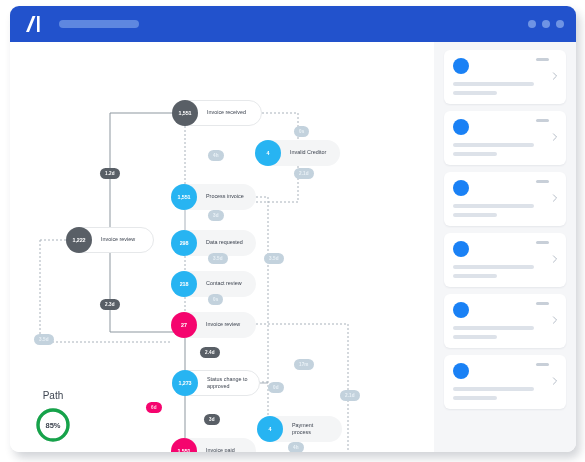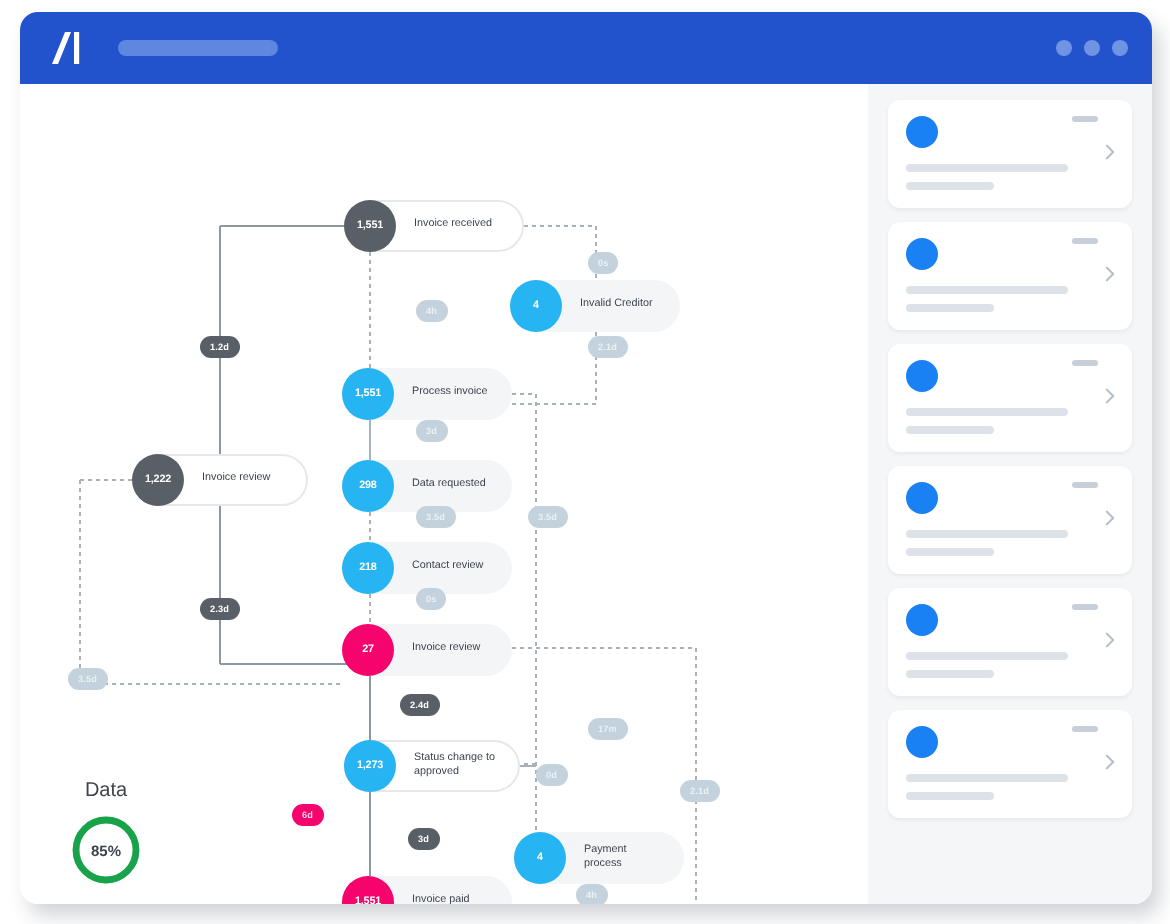--- a/index.html
+++ b/index.html
@@ -290,21 +290,21 @@
           <div class="chip light" style="left: 284px; top: 317px;">17m</div>
           <div class="chip light" style="left: 330px; top: 348px;">2.1d</div>
           <div class="chip light" style="left: 258px; top: 340px;">0d</div>
           <div class="chip pink" style="left: 136px; top: 360px;">6d</div>
           <div class="chip dark" style="left: 194px; top: 372px;">3d</div>
           <div class="chip light" style="left: 278px; top: 400px;">4h</div>
         </div>
 
       <div id="kpis">
           <div class="kpi">
-            <div class="kpi-title">Data</div>
+            <div class="kpi-title">Path</div>
             <div class="ring">
               <svg width="38" height="38" viewBox="0 0 38 38">
                 <circle cx="19" cy="19" r="15" fill="none" stroke="#e2e5e9" stroke-width="3.4"></circle>
                 <circle cx="19" cy="19" r="15" fill="none" stroke="#16a34a" stroke-width="3.4" stroke-linecap="round" stroke-dasharray="94.24777960769379" stroke-dashoffset="0"></circle>
               </svg>
               <div class="ring-val">85%</div>
             </div>
           </div>
         </div>
     </div>

